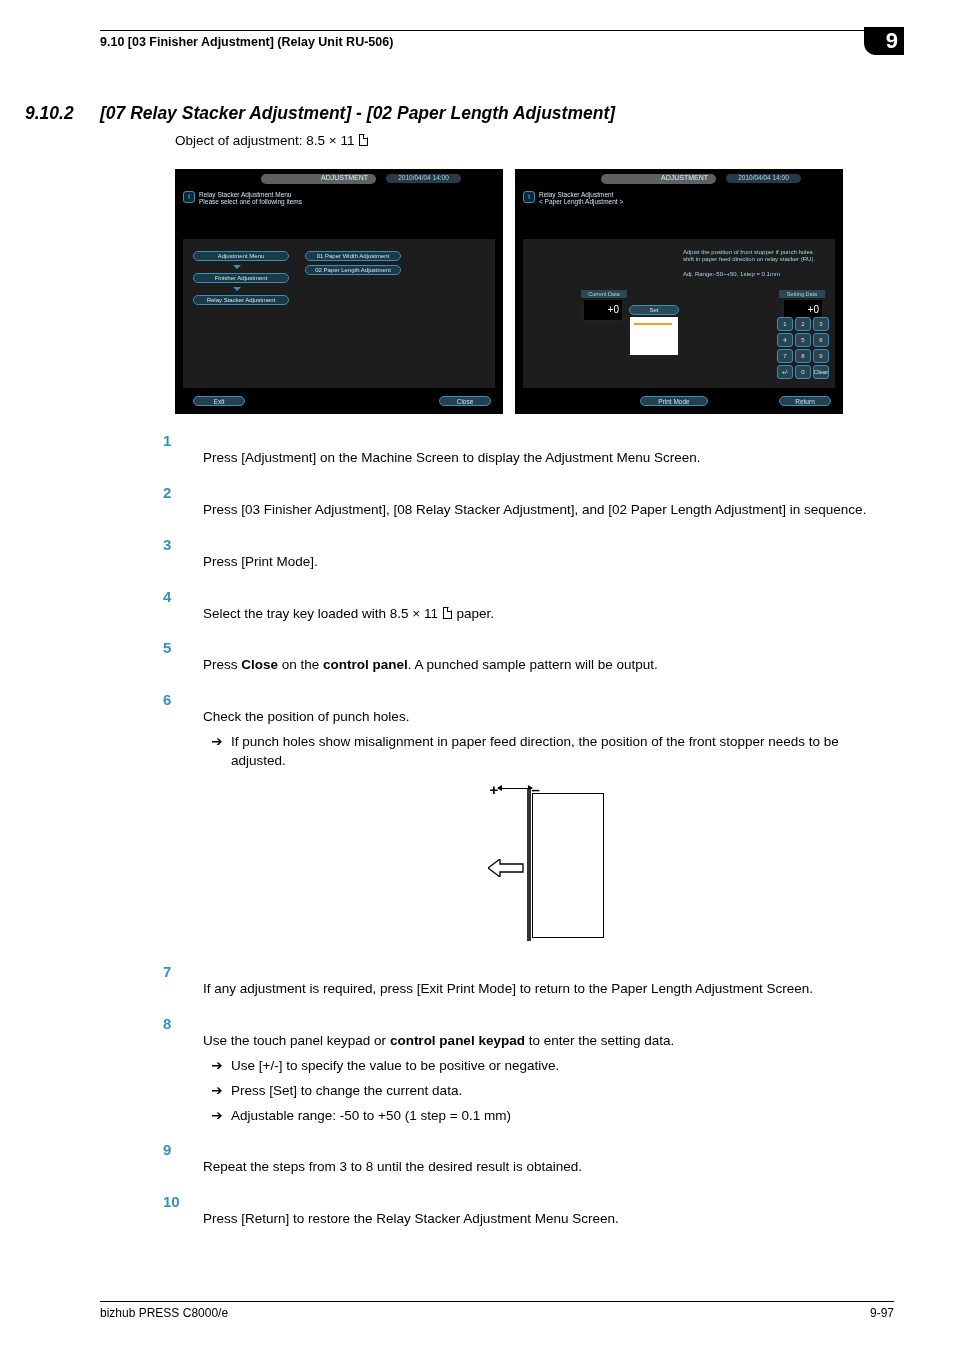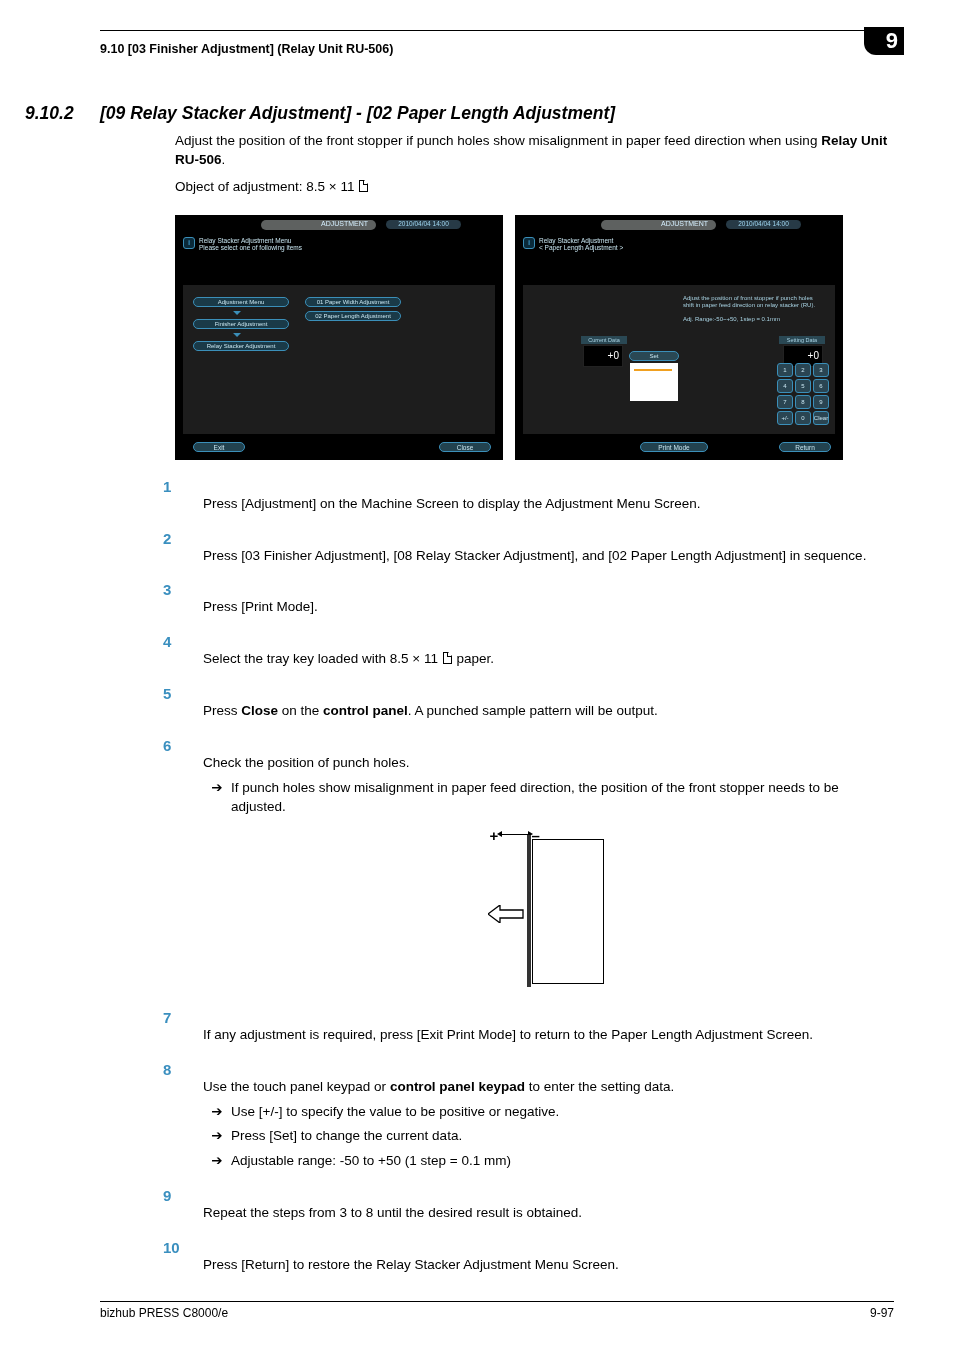--- a/index.html
+++ b/index.html
@@ -10,21 +10,20 @@
       height: 1350px;
       position: relative;
       font-size: 13.5px;
       color: #000;
     }
     .page { padding: 30px 60px 30px 100px; }
     .header-line {
       border-top: 1px solid #000;
       display: flex;
       justify-content: space-between;
-      align-items: center;
       padding-top: 4px;
     }
     .header-left { font-size: 12.5px; font-weight: bold; }
     .chapter-badge {
       background: #000;
       color: #fff;
       font-weight: bold;
       font-size: 22px;
       width: 40px;
       height: 28px;
@@ -209,26 +208,23 @@
 <body>
 
 <div class="page">
   <div class="header-line">
     <div class="header-left">9.10    [03 Finisher Adjustment] (Relay Unit RU-506)</div>
     <div class="chapter-badge">9</div>
   </div>
 
   <div class="section-heading">
     <span class="section-number">9.10.2</span>
-    <span>[09 Relay Stacker Adjustment] - [02 Paper Length Adjustment]</span>
-  </div>
-
-  <p class="body-text">
-    <span>Adjust the position of the front stopper if punch holes show misalignment in paper feed direction when using </span><b>Relay Unit RU-506</b><span>.</span>
-  </p>
+    <span>[07 Relay Stacker Adjustment] - [02 Paper Length Adjustment]</span>
+  </div>
+
   <p class="body-text">
     <span>Object of adjustment: 8.5 × 11 </span><span class="paper-icon"></span>
   </p>
 
   <div class="screenshots">
 
     <div class="screen">
       <div class="screen-top">
         <div class="top-tab"></div>
         <div class="top-tab-label">ADJUSTMENT</div>

